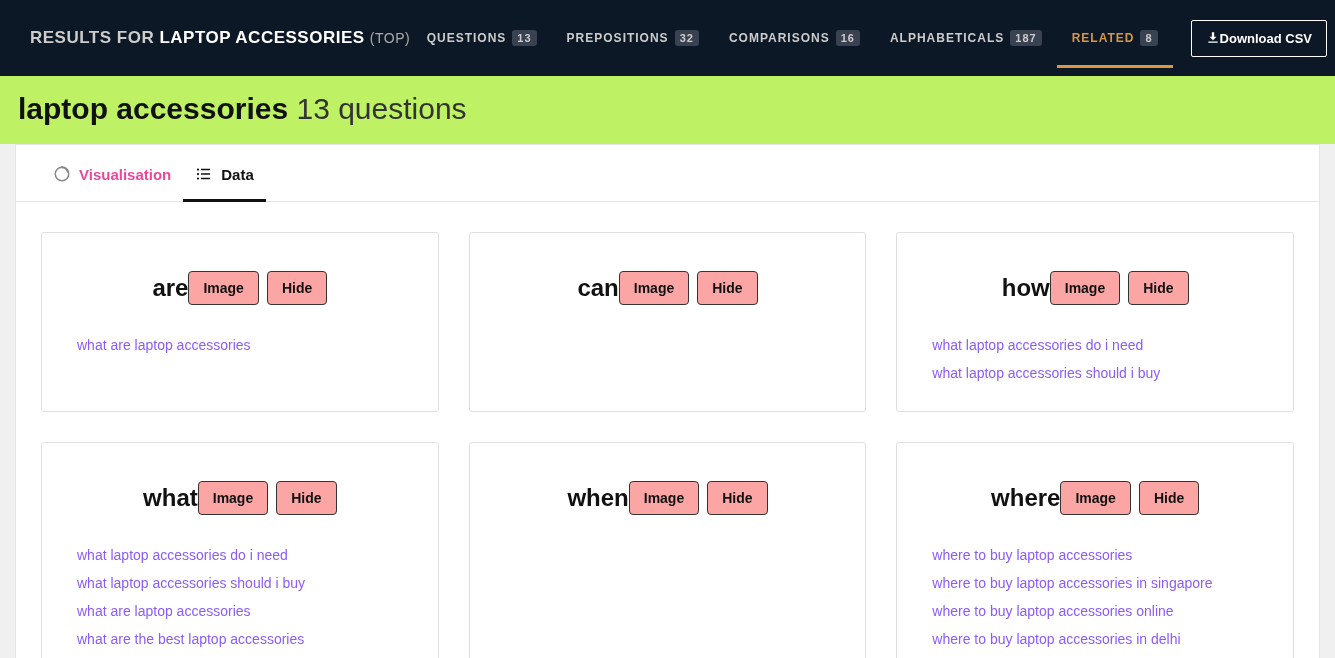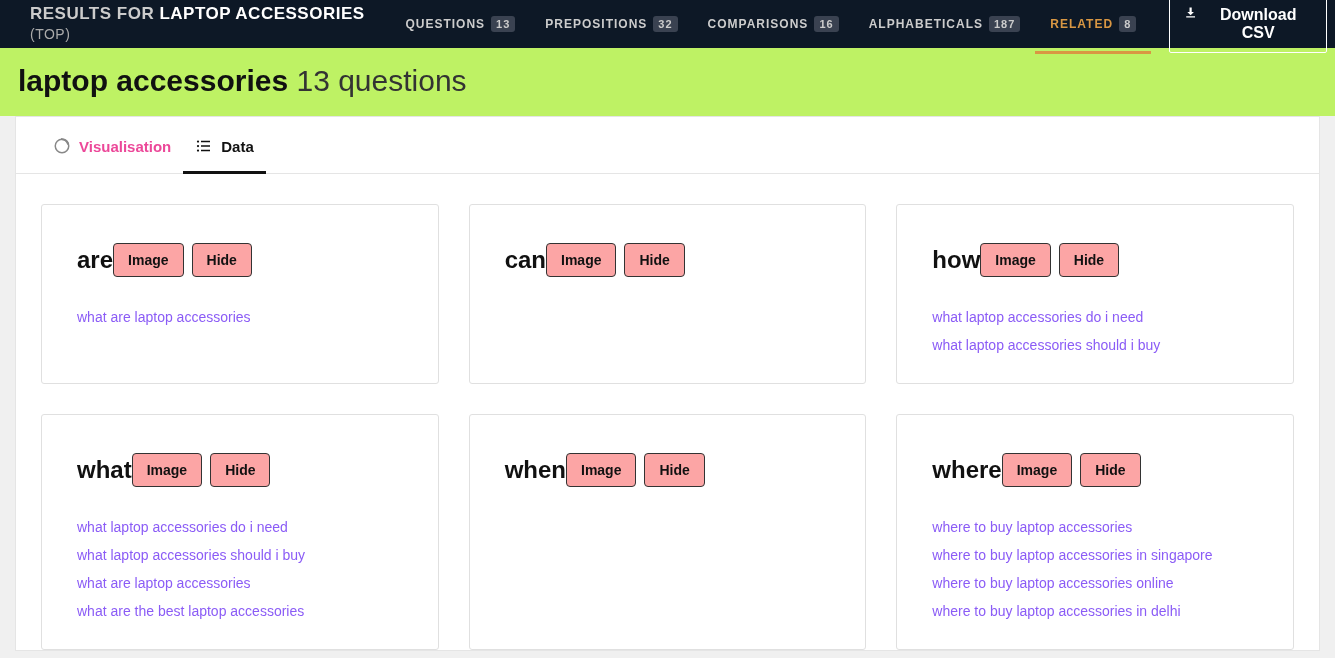--- a/index.html
+++ b/index.html
@@ -4,21 +4,21 @@
   <style>
     * { margin: 0; padding: 0; box-sizing: border-box; }
     body { font-family: -apple-system, BlinkMacSystemFont, "Segoe UI", Arial, sans-serif; background: #f0f0f0; }
     
     
     .top-nav {
       background: #0d1826;
       display: flex;
       align-items: center;
       padding: 0 8px 0 30px;
-      height: 48px;
+      height: 76px;
     }
     .results-for {
       color: #ccc;
       font-size: 17px;
       font-weight: 600;
       letter-spacing: 0.5px;
     }
     .results-for .kw { color: #fff; font-weight: 700; }
     .results-for .top { color: #aaa; font-size: 14px; font-weight: 400; }
     
@@ -50,26 +50,26 @@
       border-radius: 3px;
       font-size: 11px;
       font-weight: 700;
     }
     
     .download-btn {
       border: 1px solid #fff;
       color: #fff;
       background: transparent;
       padding: 10px 14px;
-      font-size: 16px;
+      font-size: 13px;
       font-weight: 700;
       cursor: pointer;
       display: flex;
-      align-items: flex-start;
-      gap: 7px;
+      align-items: center;
+      gap: 0;
       border-radius: 2px;
       margin-left: 18px;
     }
     .download-btn svg { fill: #fff; }
     
     
     .page-heading {
       padding: 16px 0 18px 18px;
       background: #bef264;
     }
@@ -124,21 +124,21 @@
     }
     .card {
       border: 1px solid #e0e0e0;
       border-radius: 3px;
       padding: 38px 35px 30px;
       background: #fff;
     }
     .card-header {
       display: flex;
       align-items: center;
-      justify-content: flex-start;
+      justify-content: center;
       margin-bottom: 32px;
     }
     .card-title {
       font-size: 24px;
       font-weight: 700;
       color: #111;
     }
     .card-actions { display: flex; gap: 8px; }
     .card-btn {
       border: 1px solid #333;

